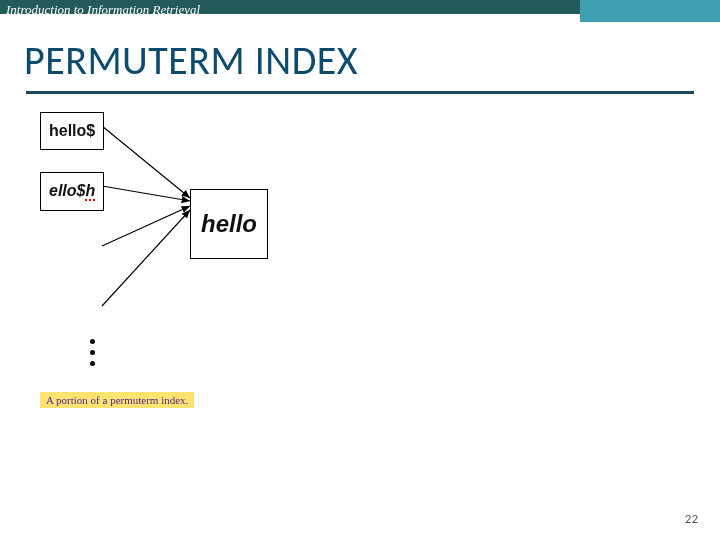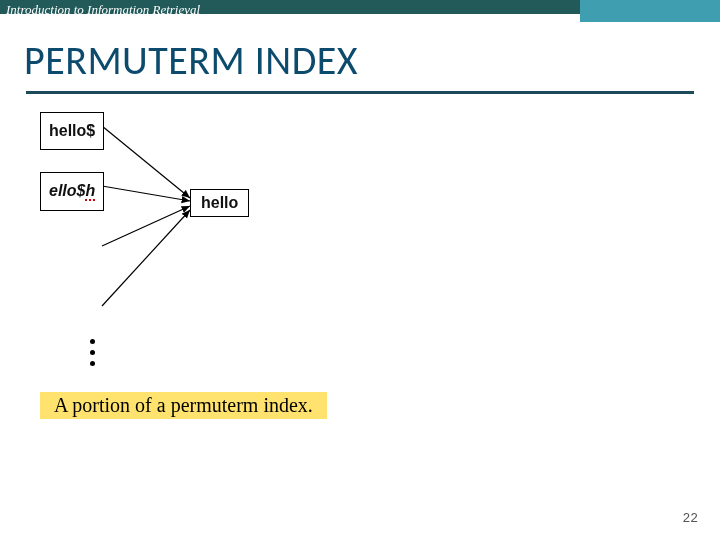--- a/index.html
+++ b/index.html
@@ -67,21 +67,21 @@
   }
   .node .wavy {
     display: inline-block;
     border-bottom: 2px dotted #c00;
     line-height: 1;
   }
   .n1 { left: 40px; top: 18px; }
   .n2 { left: 40px; top: 78px; font-style: italic; }
   .n3 { left: 40px; top: 138px; }
   .n4 { left: 40px; top: 198px; }
-  .target-node { left: 190px; top: 95px; font-size: 16px; padding: 4px 10px; }
+  .target-node { left: 190px; top: 95px; font-size: 24px; padding: 20px 10px; font-style: italic; }
   svg.arrows {
     position: absolute;
     left: 0; top: 0;
     width: 400px; height: 280px;
     pointer-events: none;
   }
   .dots {
     position: absolute;
     left: 90px;
     top: 245px;
@@ -93,32 +93,31 @@
     width: 5px; height: 5px;
     background: #000;
     border-radius: 50%;
     display: block;
   }
   .caption {
     position: absolute;
     left: 40px;
     top: 298px;
     background: #ffe36e;
-    color: #000000;
+    color: #4c1d95;
     font-family: Georgia, 'Times New Roman', serif;
-    font-size: 20px;
-    padding: 2px 14px;
+    font-size: 11px;
+    padding: 2px 6px;
   }
   .page-num {
     position: absolute;
     right: 22px;
     bottom: 14px;
     font-size: 13px;
     color: #555;
-    font-family: Liberation Mono, monospace;
   }
 </style>
 </head>
 <body>
 
 <div class="header-bar">
   <div class="header-label">Introduction to Information Retrieval</div>
 </div>
 
 <div class="slide-title">PERMUTERM INDEX</div>

